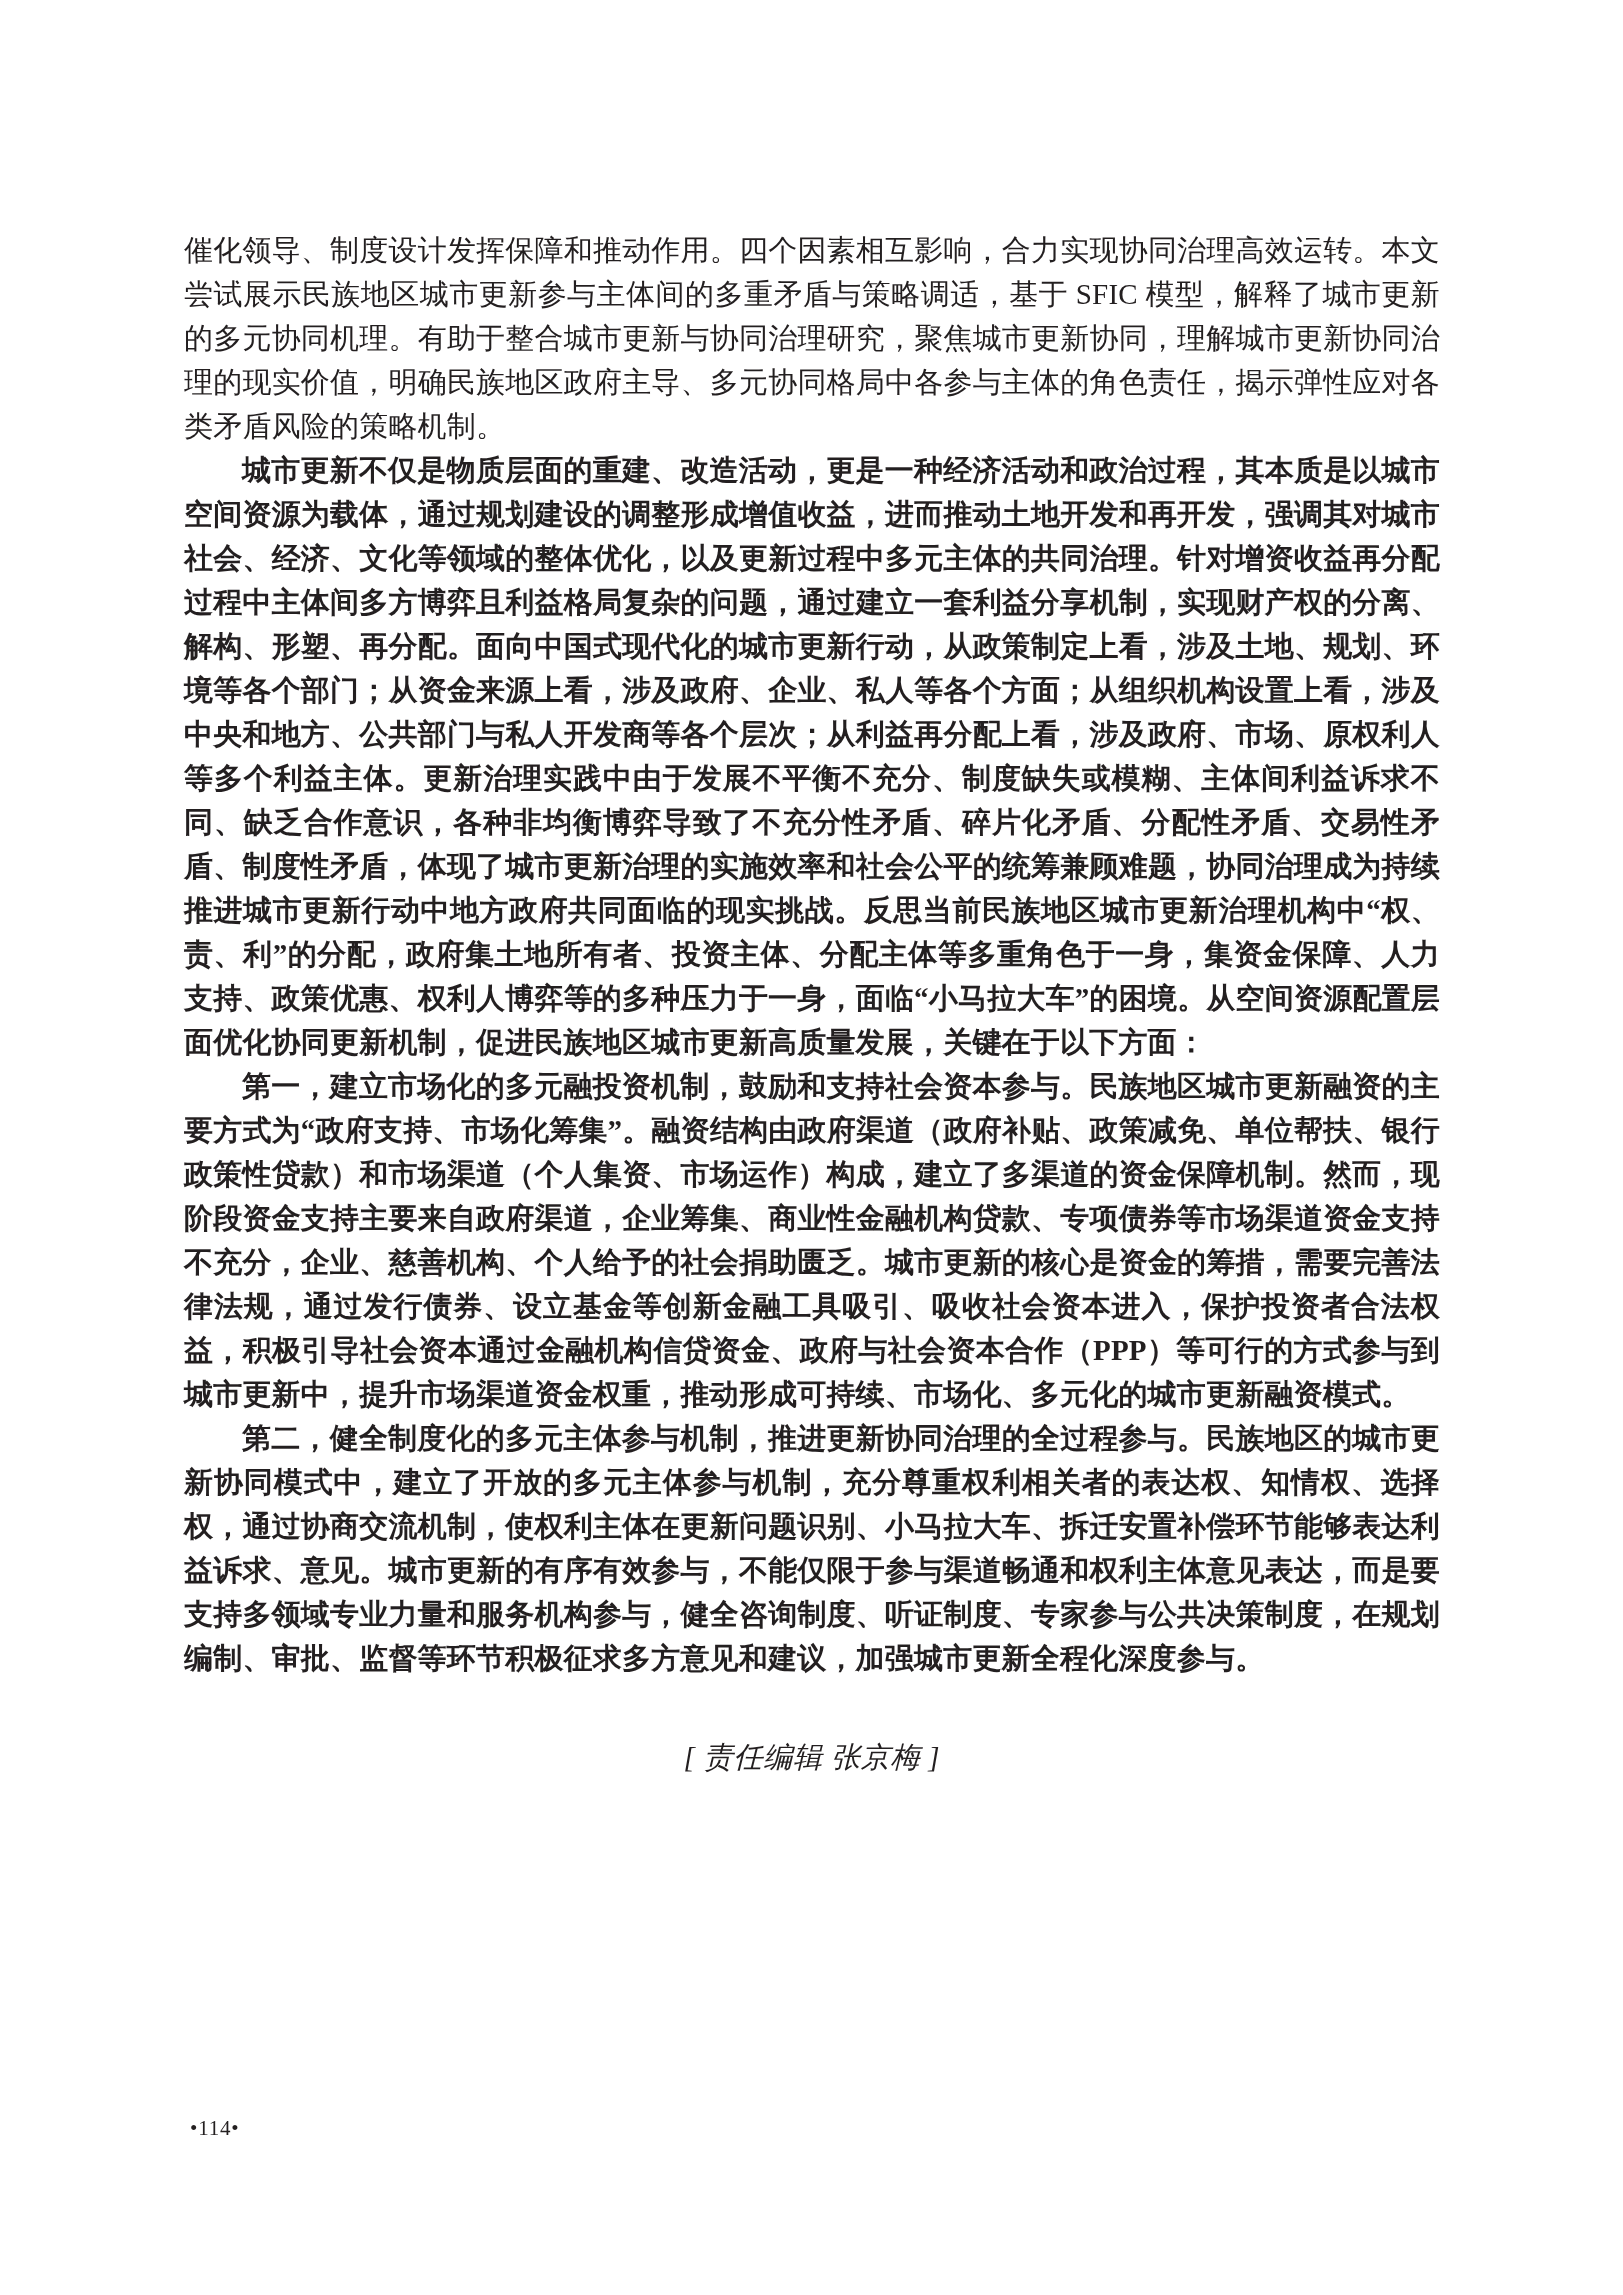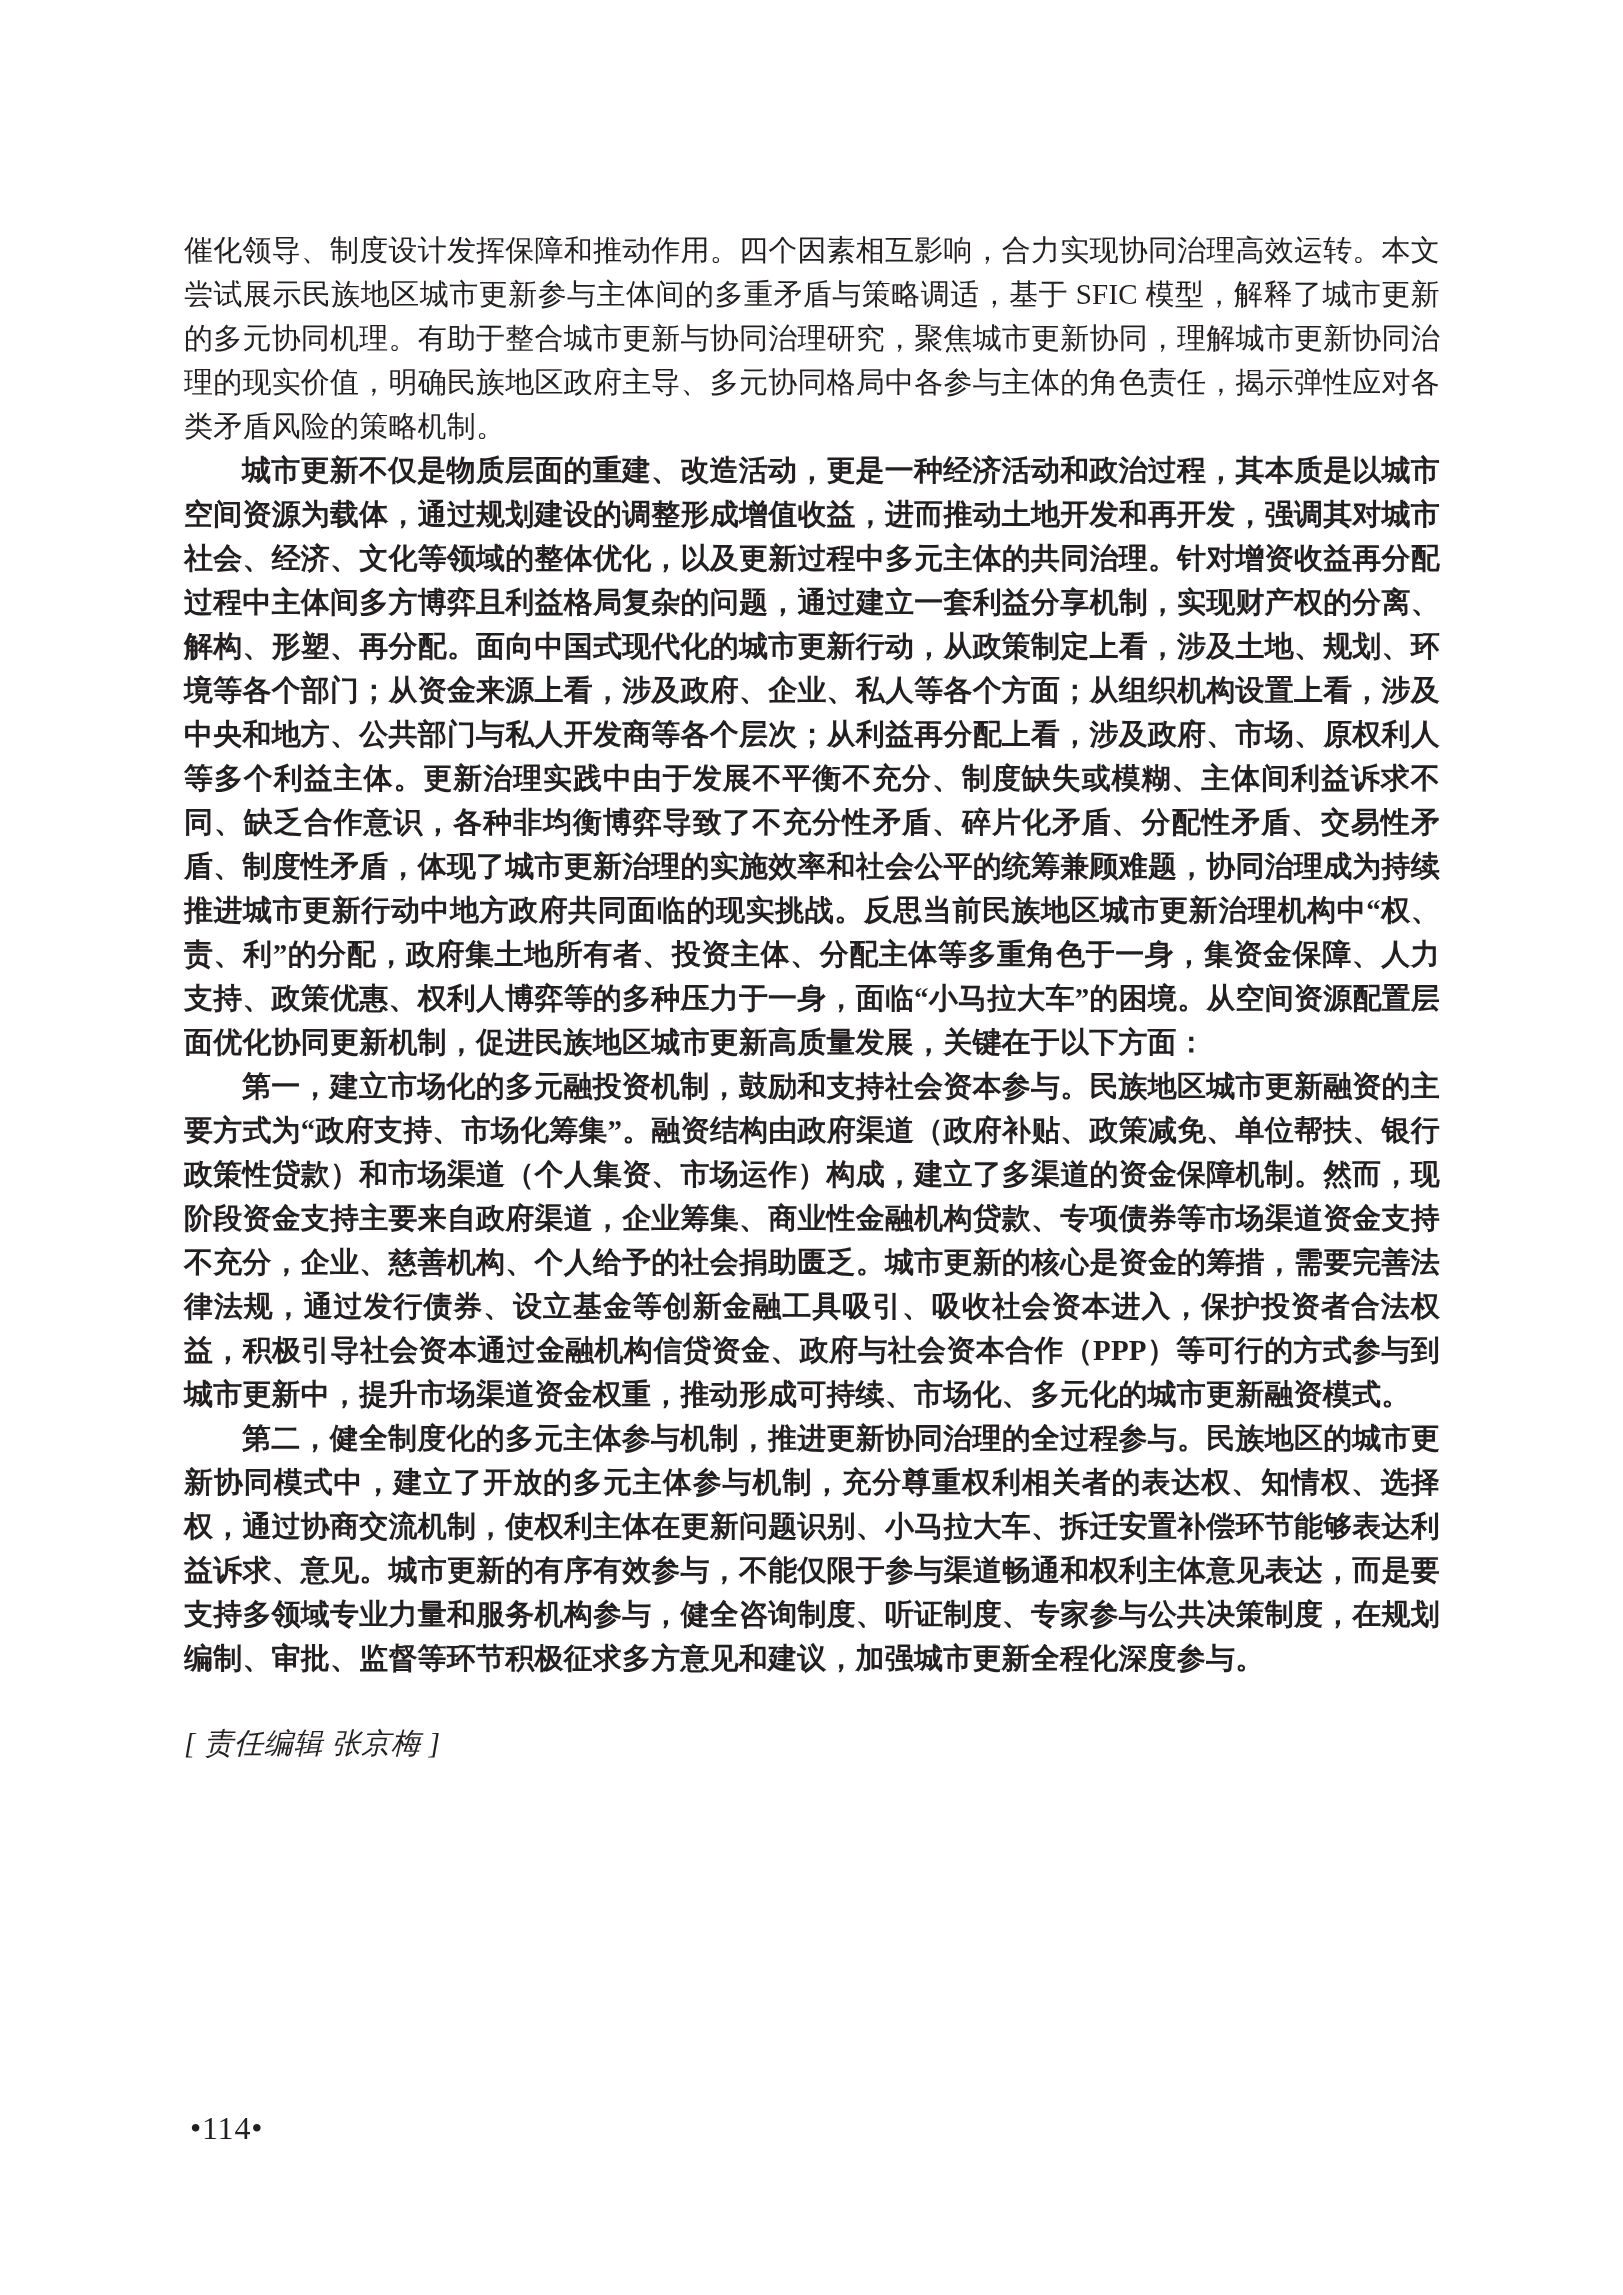--- a/index.html
+++ b/index.html
@@ -35,32 +35,32 @@
   }
   .article-body p.para {
     margin: 0;
     padding: 0;
   }
   .article-body p.para.indent {
     text-indent: 2em;
     font-weight: bold;
   }
   .editor-note {
-    margin-top: 41px;
-    text-align: left;
+    margin-top: 55px;
+    text-align: center;
     font-style: italic;
     font-size: 29px;
     line-height: 44px;
     letter-spacing: 0.8px;
   }
   .page-number {
     position: absolute;
     left: 190px;
     top: 2112px;
-    font-size: 32px;
+    font-size: 21px;
     line-height: 32px;
     letter-spacing: 0.8px;
     font-style: normal;
   }
 </style>
 </head>
 <body>
 
 <div class="page">
   <div class="article-body">

